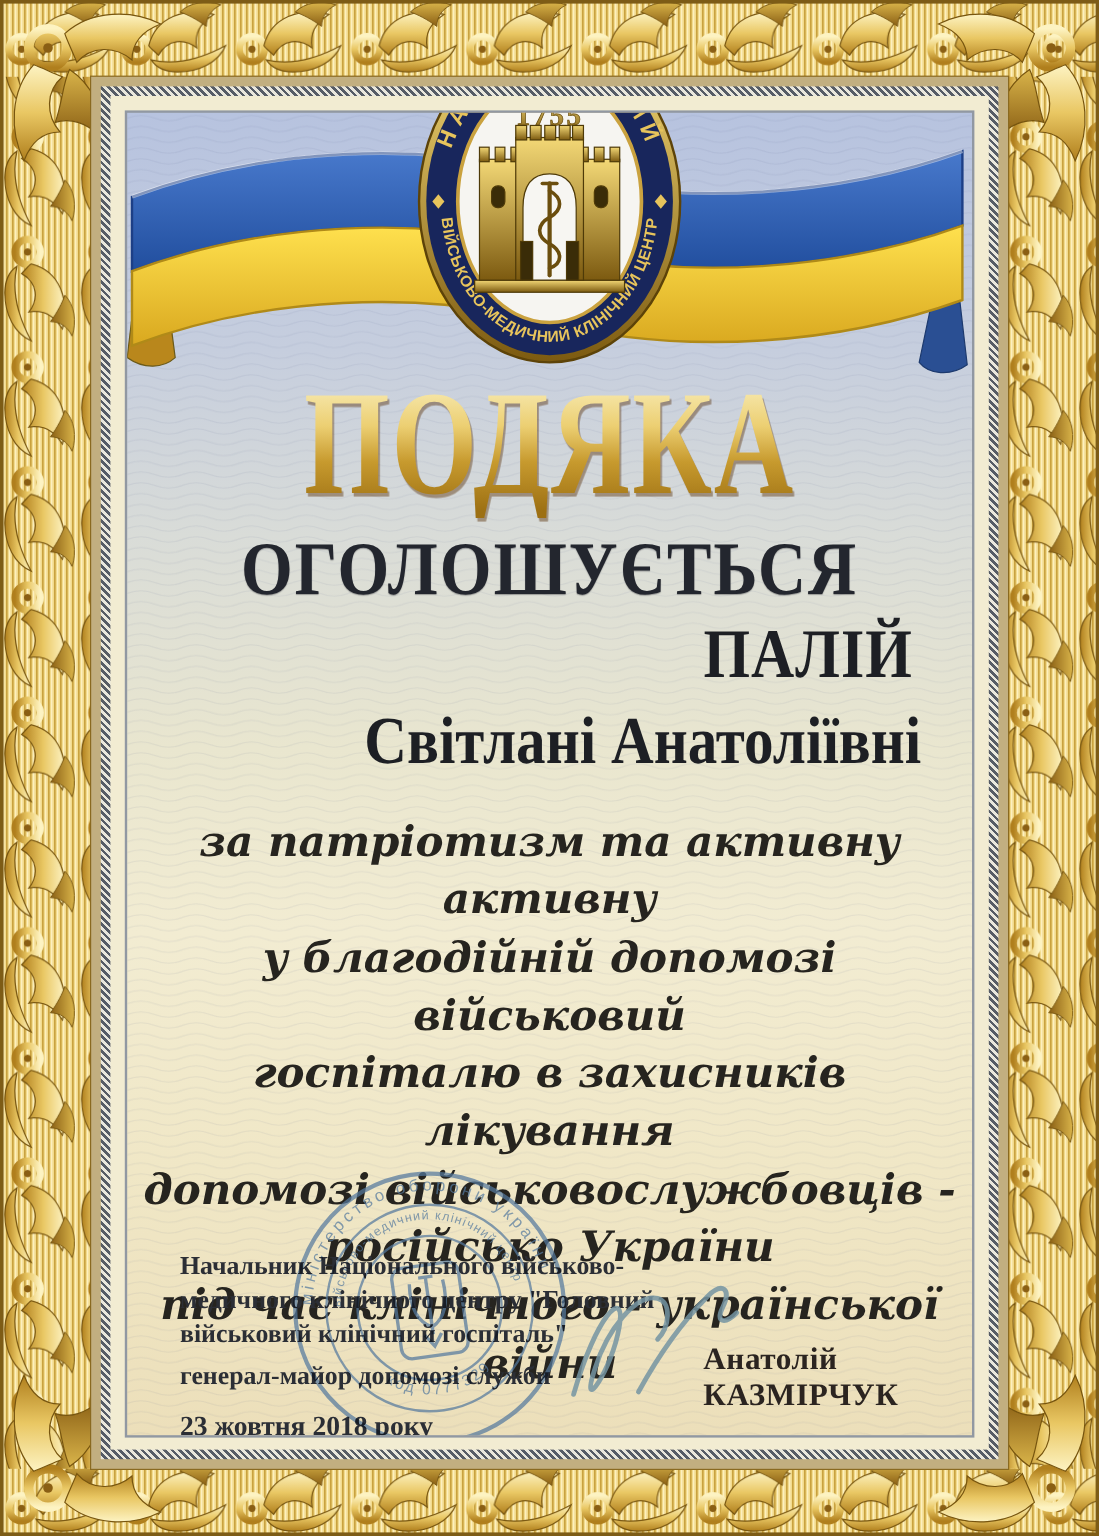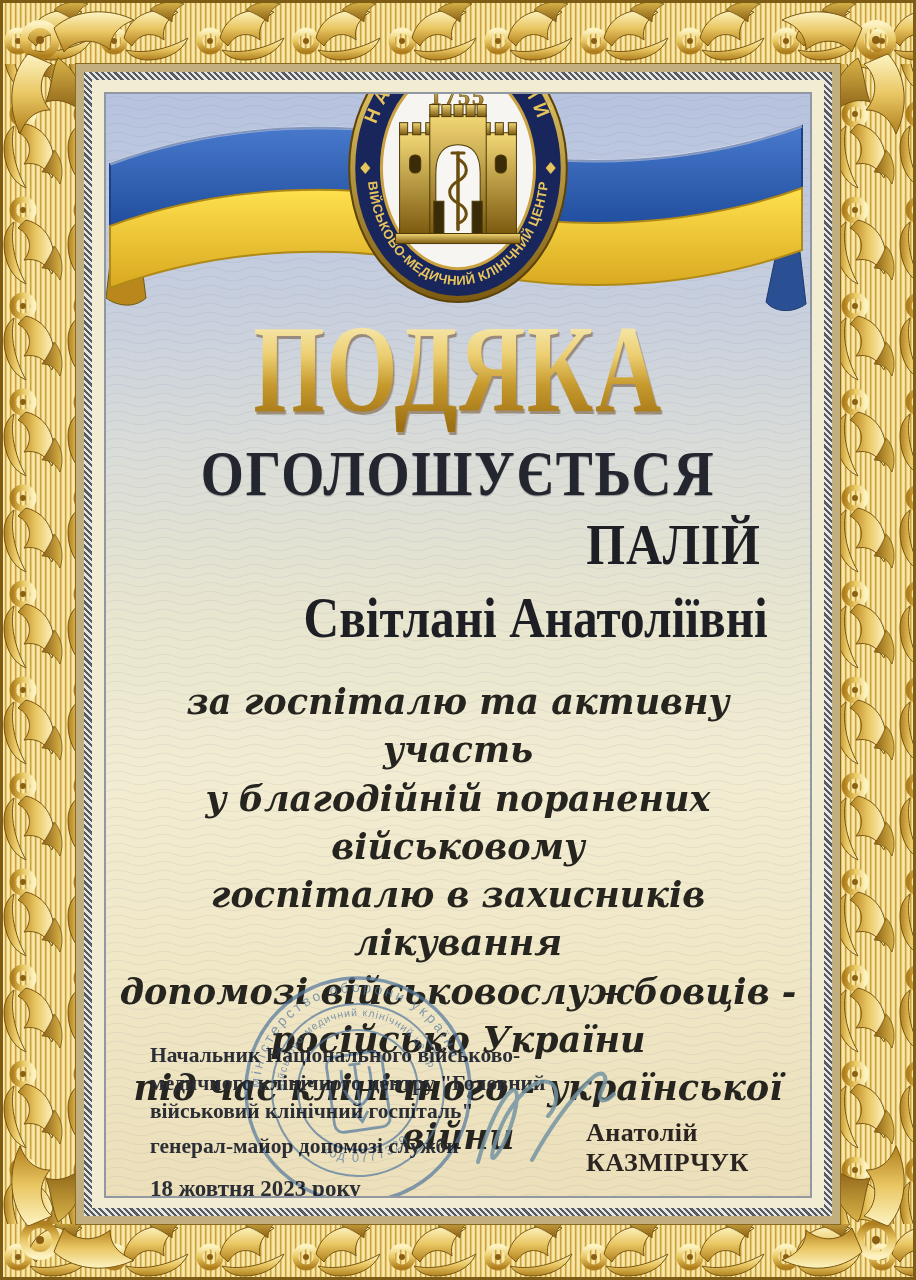--- a/index.html
+++ b/index.html
@@ -189,35 +189,35 @@
 
     <div class="title">ПОДЯКА</div>
     <div class="subtitle">ОГОЛОШУЄТЬСЯ</div>
 
     <div class="recipient">
       <div class="surname">ПАЛІЙ</div>
       <div class="fullname">Світлані Анатоліївні</div>
     </div>
 
     <div class="body-text">
-      <div>за  госпіталю та активну участь</div>
-      <div>у благодійній поранених військовому</div>
+      <div>за  патріотизм та активну активну</div>
+      <div>у благодійній допомозі військовий</div>
       <div>госпіталю в захисників лікування</div>
       <div>допомозі військовослужбовців -</div>
       <div>російсько України</div>
       <div>під час клінічного - української війни</div>
     </div>
 
     <div class="footer">
       <div class="position-block">
         <div>Начальник Національного військово-</div>
         <div>медичного клінічного центру "Головний</div>
         <div>військовий клінічний госпіталь"</div>
         <div class="gen-line">генерал-майор допомозі служби</div>
-        <div class="date-line">18 жовтня 2023 року</div>
+        <div class="date-line">23 жовтня 2018 року</div>
       </div>
 
       <svg class="stamp" width="240" height="240" viewBox="0 0 240 240">
         <defs>
           <path id="stampArcOut" d="M 22,120 A 98,98 0 0 1 218,120" fill="none"></path>
           <path id="stampArcIn" d="M 46,120 A 74,74 0 0 1 194,120" fill="none"></path>
           <path id="stampArcBot" d="M 48,120 A 72,72 0 0 0 192,120" fill="none"></path>
         </defs>
         <g stroke="#54799e" fill="none">
           <circle cx="120" cy="120" r="112" stroke-width="3.5"></circle>

